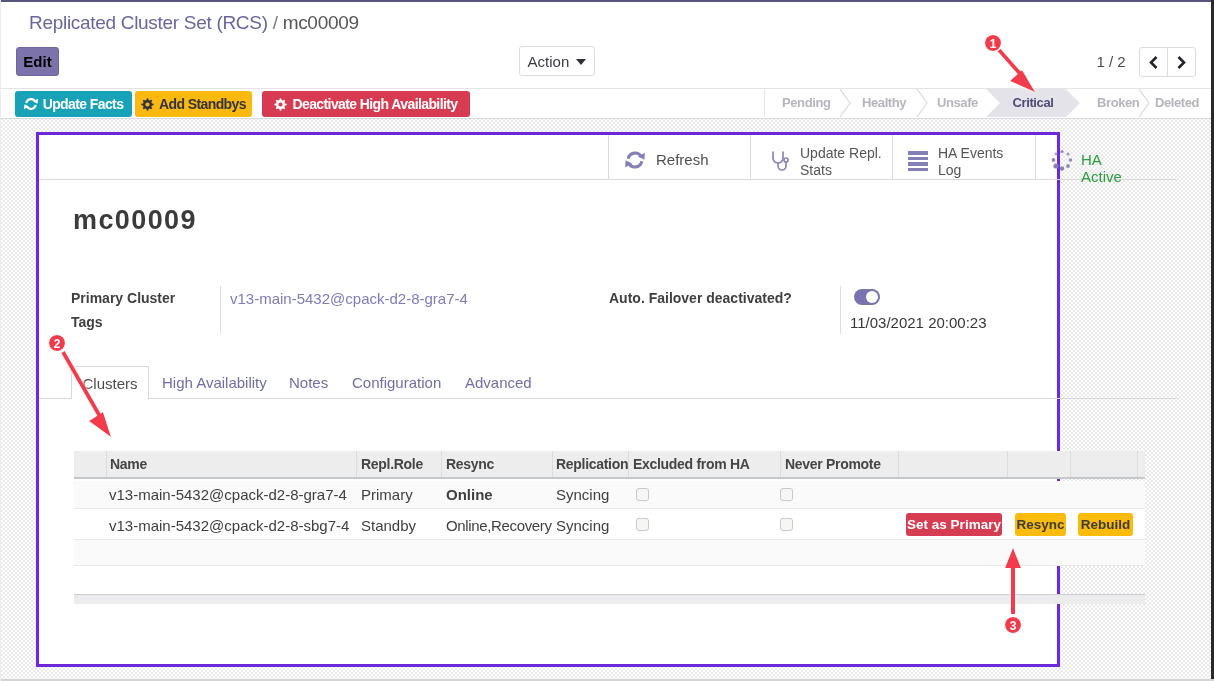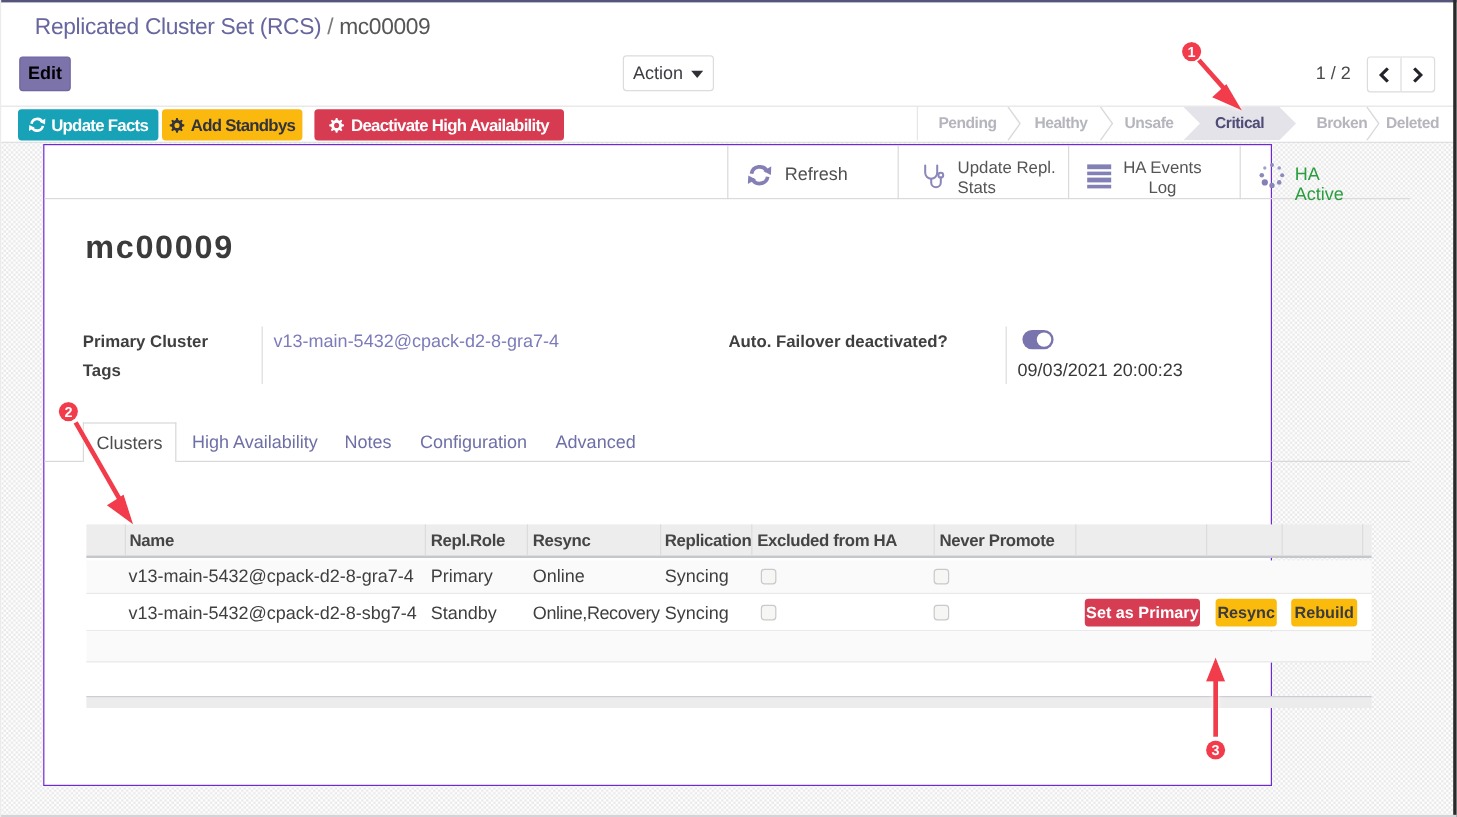--- a/index.html
+++ b/index.html
@@ -83,21 +83,21 @@
     <pattern id="ht" width="4" height="4" patternUnits="userSpaceOnUse">
       <rect width="4" height="4" fill="#ffffff"></rect>
       <rect width="2" height="2" fill="#e9e9ea"></rect>
       <rect x="2" y="2" width="2" height="2" fill="#e9e9ea"></rect>
     </pattern>
   </defs>
   <rect width="1210" height="561" fill="url(#ht)"></rect>
   <rect width="1210" height="1" fill="#d9dcdf"></rect>
 </svg>
 
-<div class="abs" style="left:36px;top:120px;width:1024px;height:535px;background:#fff;border:1px solid #6d28d9;">
+<div class="abs" style="left:36px;top:132px;width:1024px;height:535px;background:#fff;border:3px solid #6d28d9;">
 
   <div class="abs" style="left:0;top:0;width:1138px;height:45px;border-bottom:1px solid #dadada;"></div>
   <div class="abs" style="left:569px;top:0;width:1px;height:45px;background:#dadada;"></div>
   <div class="abs" style="left:711px;top:0;width:1px;height:45px;background:#dadada;"></div>
   <div class="abs" style="left:853px;top:0;width:1px;height:45px;background:#dadada;"></div>
   <div class="abs" style="left:996px;top:0;width:1px;height:45px;background:#dadada;"></div>
 
   <div class="abs" style="left:586px;top:15px;">
     <svg width="20" height="20" viewBox="0 0 16 16">
         <g fill="none" stroke="#8480b6" stroke-width="2.5">
@@ -118,21 +118,21 @@
     </svg>
   </div>
   <div class="abs" style="left:761px;top:10px;font-size:14px;color:#555;line-height:17px;">Update Repl.<br>Stats</div>
 
   <div class="abs" style="left:869px;top:16px;width:20px;height:20px;">
     <div style="height:3.5px;background:#8280b4;margin-bottom:2px;"></div>
     <div style="height:3.5px;background:#8280b4;margin-bottom:2px;"></div>
     <div style="height:3.5px;background:#8280b4;margin-bottom:2px;"></div>
     <div style="height:3.5px;background:#8280b4;"></div>
   </div>
-  <div class="abs" style="left:899px;top:10px;font-size:14px;color:#555;line-height:17px;text-align:center;">HA Events<br>Log</div>
+  <div class="abs" style="left:899px;top:10px;font-size:14px;color:#555;line-height:17px;">HA Events<br>Log</div>
 
   <div class="abs" style="left:1012px;top:14px;">
     <svg width="22" height="22" viewBox="0 0 22 22">
       <circle cx="11" cy="2.5" r="1.6" fill="#8c8abd"></circle>
       <circle cx="17" cy="5" r="1.5" fill="#9a98c6"></circle>
       <circle cx="19.5" cy="11" r="1.7" fill="#8c8abd"></circle>
       <circle cx="17" cy="17" r="1.9" fill="#8c8abd"></circle>
       <circle cx="11" cy="19.5" r="2.2" fill="#8784ba"></circle>
       <circle cx="5" cy="17" r="2.6" fill="#8380b8"></circle>
       <circle cx="2.5" cy="11" r="1.9" fill="#8c8abd"></circle>
@@ -146,21 +146,21 @@
   <div class="abs" style="left:181px;top:151px;width:1px;height:48px;background:#ddd;"></div>
   <div class="abs" style="left:32px;top:155px;font-size:14px;font-weight:bold;color:#3f3f3f;">Primary Cluster</div>
   <div class="abs" style="left:32px;top:179px;font-size:14px;font-weight:bold;color:#3f3f3f;">Tags</div>
   <div class="abs" style="left:191px;top:155px;font-size:15px;color:#7d7cba;">v13-main-5432@cpack-d2-8-gra7-4</div>
 
   <div class="abs" style="left:801px;top:151px;width:1px;height:48px;background:#ddd;"></div>
   <div class="abs" style="left:570px;top:155px;font-size:14px;font-weight:bold;color:#3f3f3f;">Auto. Failover deactivated?</div>
   <div class="abs" style="left:815px;top:154px;width:26px;height:16px;border-radius:8px;background:#7a74ae;">
     <div style="position:absolute;right:2px;top:2px;width:12px;height:12px;border-radius:50%;background:#fff;"></div>
   </div>
-  <div class="abs" style="left:811px;top:179px;font-size:15px;color:#383838;">09/03/2021 20:00:23</div>
+  <div class="abs" style="left:811px;top:179px;font-size:15px;color:#383838;">11/03/2021 20:00:23</div>
 
   <div class="abs" style="left:0;top:263px;width:1138px;height:1px;background:#d8d8d8;"></div>
   <div class="abs" style="left:32px;top:231px;width:78px;height:33px;background:#fff;border:1px solid #d8d8d8;border-bottom:none;display:flex;align-items:center;justify-content:center;font-size:15px;color:#4c4c4c;">Clusters</div>
   <div class="abs" style="left:123px;top:231px;height:32px;display:flex;align-items:center;font-size:15px;color:#6f6fa8;">High Availability</div>
   <div class="abs" style="left:250px;top:231px;height:32px;display:flex;align-items:center;font-size:15px;color:#6f6fa8;">Notes</div>
   <div class="abs" style="left:313px;top:231px;height:32px;display:flex;align-items:center;font-size:15px;color:#6f6fa8;">Configuration</div>
   <div class="abs" style="left:426px;top:231px;height:32px;display:flex;align-items:center;font-size:15px;color:#6f6fa8;">Advanced</div>
 
   <div class="abs" style="left:35px;top:316px;width:1071px;height:28px;background:#ededed;border-bottom:2px solid #c5c8cb;font-size:14px;font-weight:bold;color:#454545;white-space:nowrap;letter-spacing:-0.3px;">
     <div class="abs" style="left:32px;top:0;width:1px;height:26px;background:#dcdcdc;"></div>
@@ -177,21 +177,21 @@
     <div class="abs" style="left:287px;top:5px;">Repl.Role</div>
     <div class="abs" style="left:372px;top:5px;">Resync</div>
     <div class="abs" style="left:482px;top:5px;">Replication</div>
     <div class="abs" style="left:559px;top:5px;">Excluded from HA</div>
     <div class="abs" style="left:711px;top:5px;">Never Promote</div>
   </div>
 
   <div class="abs" style="left:35px;top:346px;width:1071px;height:28px;background:#fafafa;border-bottom:1px solid #e8e8e8;font-size:15px;color:#3f3f3f;white-space:nowrap;">
     <div class="abs" style="left:35px;top:5px;">v13-main-5432@cpack-d2-8-gra7-4</div>
     <div class="abs" style="left:287px;top:5px;">Primary</div>
-    <div class="abs" style="left:372px;top:5px;">Online</div>
+    <div class="abs" style="left:372px;top:5px;font-weight:bold;">Online</div>
     <div class="abs" style="left:482px;top:5px;">Syncing</div>
     <div class="abs" style="left:562px;top:7px;width:13px;height:13px;border:1px solid #c9c9c9;border-radius:3px;background:#f6f6f4;"></div>
     <div class="abs" style="left:706px;top:7px;width:13px;height:13px;border:1px solid #c9c9c9;border-radius:3px;background:#f6f6f4;"></div>
   </div>
 
   <div class="abs" style="left:35px;top:374px;width:1071px;height:31px;background:#fff;border-bottom:1px solid #e8e8e8;font-size:15px;color:#3f3f3f;white-space:nowrap;">
     <div class="abs" style="left:35px;top:8px;">v13-main-5432@cpack-d2-8-sbg7-4</div>
     <div class="abs" style="left:287px;top:8px;">Standby</div>
     <div class="abs" style="left:372px;top:8px;letter-spacing:-0.35px;">Online,Recovery</div>
     <div class="abs" style="left:482px;top:8px;">Syncing</div>

